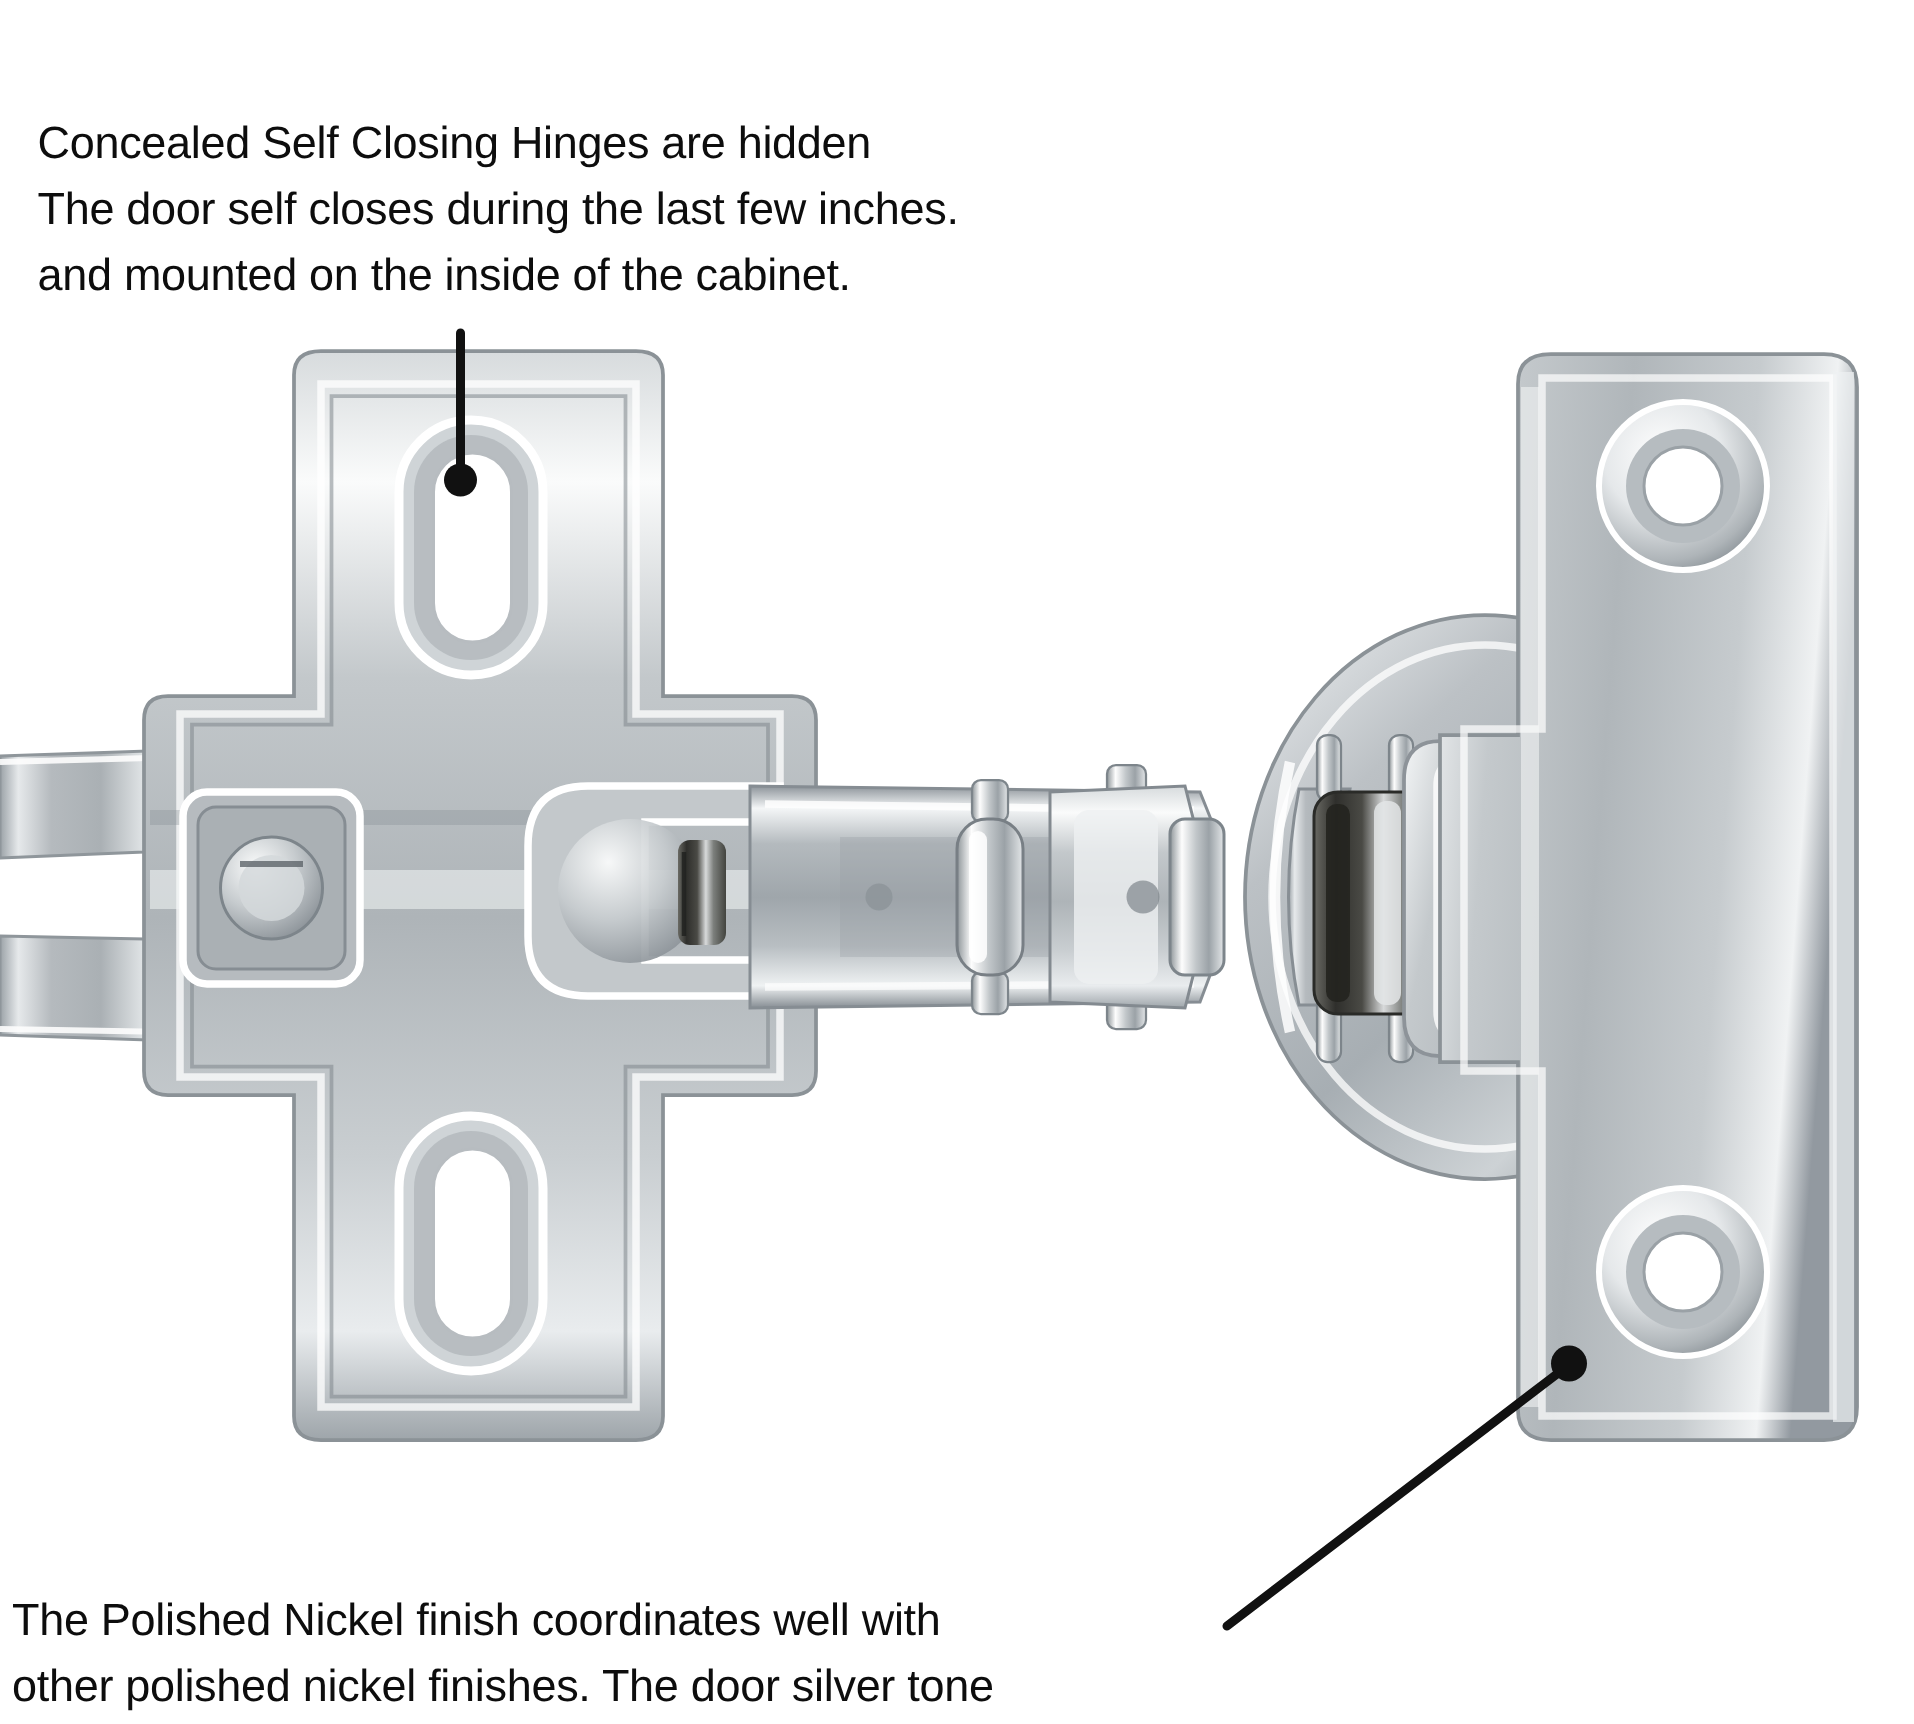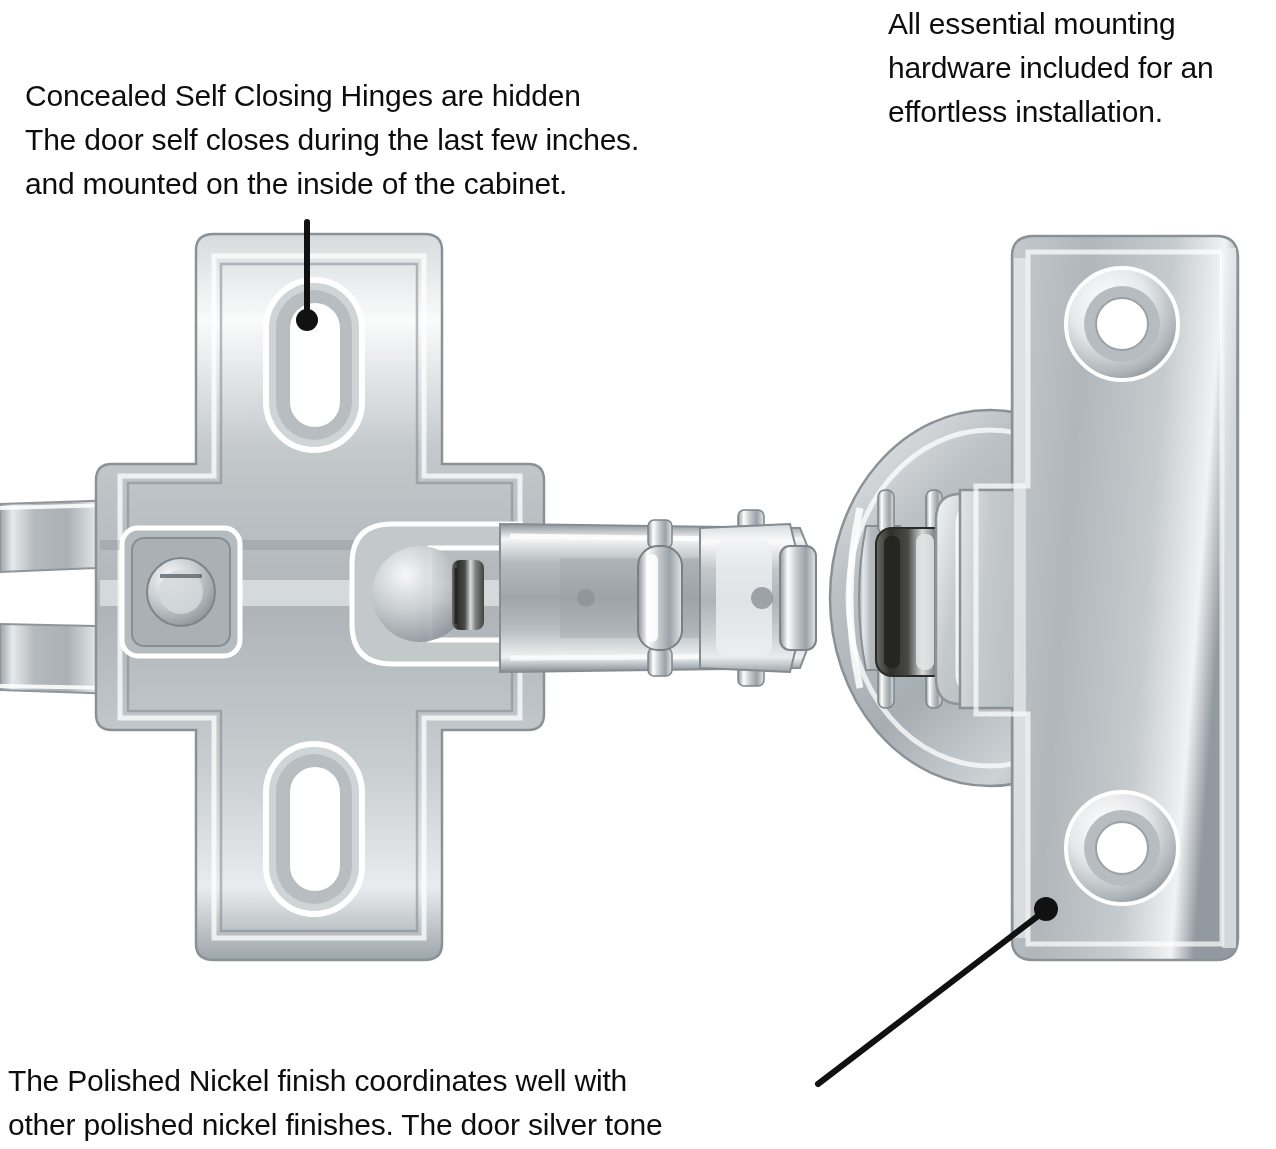--- a/index.html
+++ b/index.html
@@ -270,24 +270,19 @@
       <circle id="ld2-dot" cx="1046" cy="909" r="12" fill="#111111"></circle>
     </g>
   </svg>
 
   <div class="callout" id="callout-hinges" style="color: rgb(13, 13, 13);">
     <span class="line">Concealed Self Closing Hinges are hidden</span>
     <span class="line">The door self closes during the last few inches.</span>
     <span class="line">and mounted on the inside of the cabinet.</span>
   </div>
 
-  <div class="callout" id="callout-hardware" style="color: rgb(13, 13, 13);">
-    <span class="line">All essential mounting</span>
-    <span class="line">hardware included for an</span>
-    <span class="line">effortless installation.</span>
-  </div>
 
   <div class="callout" id="callout-finish" style="color: rgb(13, 13, 13); margin-top: 47px;">
     <span class="line">The Polished Nickel finish coordinates well with</span>
     <span class="line">other polished nickel finishes. The door silver tone</span>
   </div>
 
 </div>
 
 </body></html>

